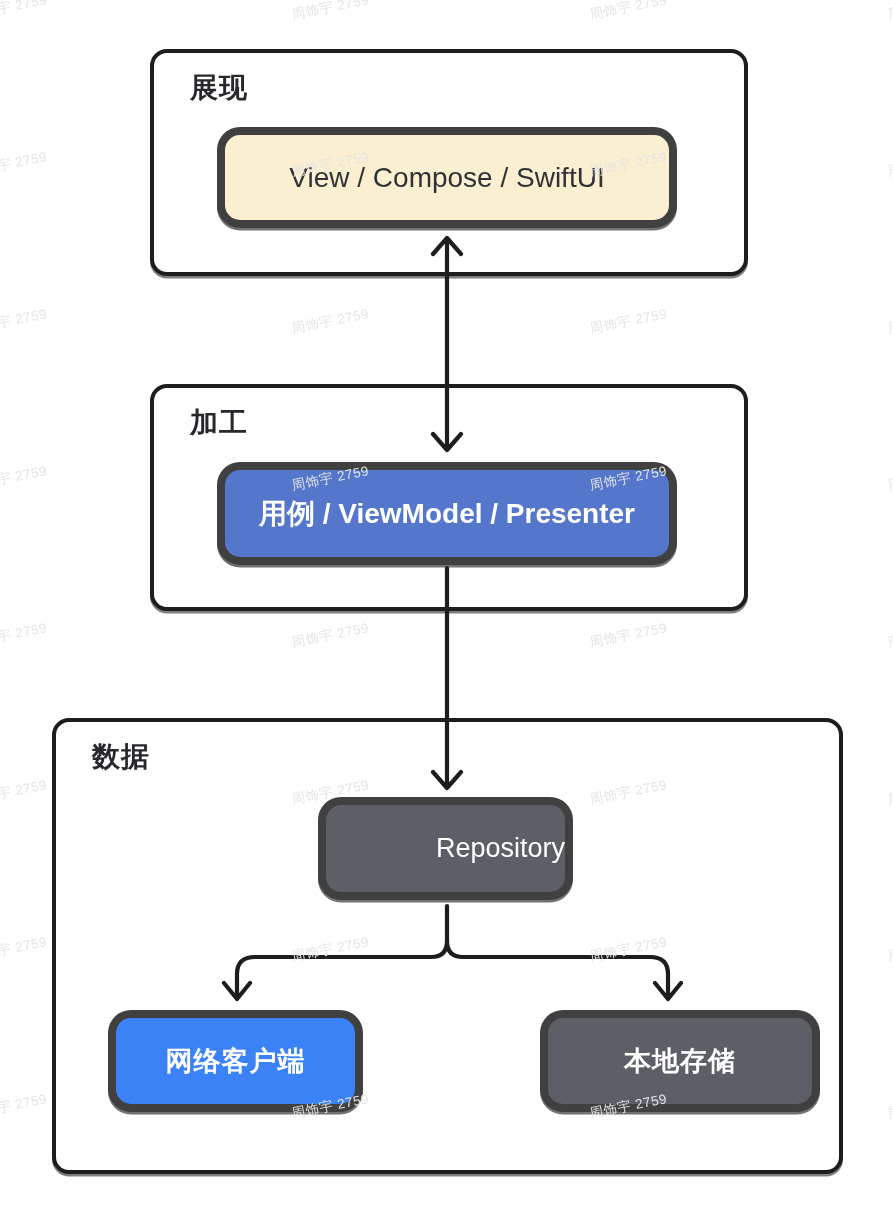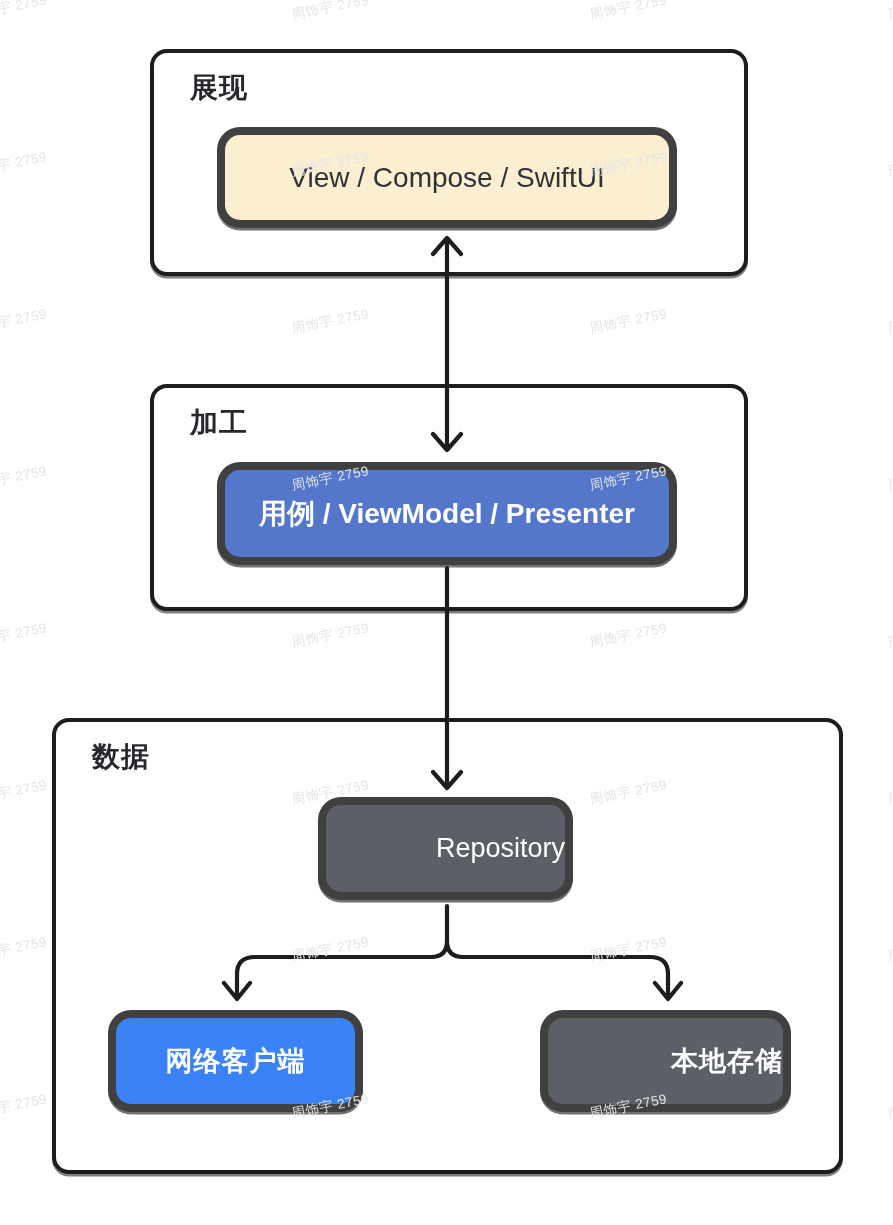--- a/index.html
+++ b/index.html
@@ -22,21 +22,21 @@
   
   .node{
     position:absolute;border:8px solid #404040;border-radius:23px;box-sizing:border-box;
     display:flex;align-items:center;justify-content:center;text-align:center;
     box-shadow:0 2.5px 0 rgba(20,20,22,.6);white-space:nowrap;
   }
   #node-view{left:217px;top:127px;width:460px;height:101px;font-size:28px;font-weight:500;}
   #node-viewmodel{left:217px;top:462px;width:460px;height:103px;font-size:28px;font-weight:600;}
   #node-repository{left:318px;top:797px;width:255px;height:103px;font-size:27px;font-weight:500;}
   #node-network-client{left:108px;top:1010px;width:255px;height:102px;font-size:27px;font-weight:600;letter-spacing:1px;}
-  #node-local-storage{left:540px;top:1010px;width:251px;height:102px;font-size:27px;font-weight:600;letter-spacing:1px;justify-content:flex-end;}
+  #node-local-storage{left:540px;top:1010px;width:280px;height:102px;font-size:27px;font-weight:600;letter-spacing:1px;}
   
   .arrows{position:absolute;left:0;top:0;width:893px;height:1225px;pointer-events:none;z-index:20;}
   .arrows path{fill:none;stroke:#1b1d1f;stroke-width:4.2;stroke-linecap:round;stroke-linejoin:round;}
   
   .wm-layer{position:absolute;left:0;top:0;width:893px;height:1225px;z-index:50;pointer-events:none;}
   .wm{
     position:absolute;font-size:13.5px;font-weight:500;letter-spacing:.5px;white-space:nowrap;
     color:var(--wm-color,#e4e4e4);transform:rotate(-11deg);transform-origin:left center;
     mix-blend-mode:luminosity;
   }

